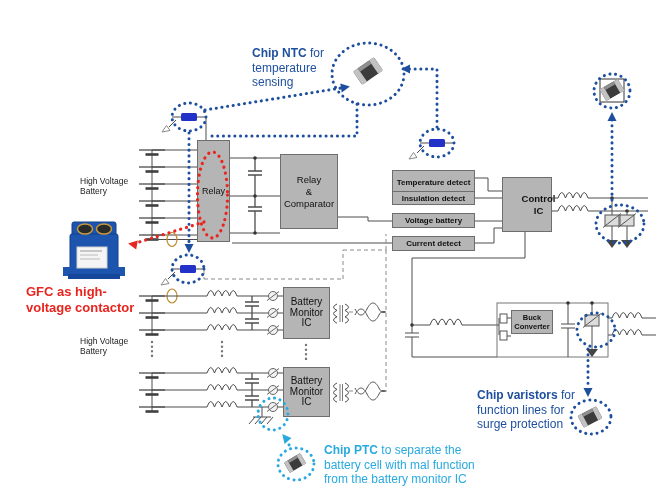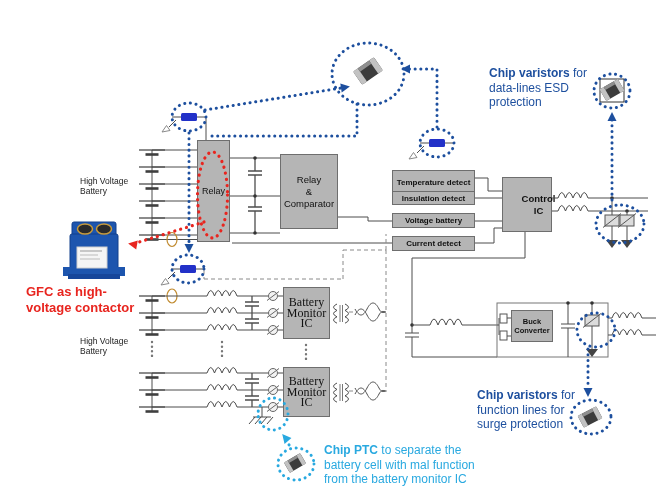--- a/index.html
+++ b/index.html
@@ -23,21 +23,21 @@
   .note b{font-weight:700;}
   .note.cyan{color:var(--annotation-cyan);}
   .note.red{color:var(--annotation-red);font-weight:700;font-size:13px;line-height:16px;}
   .small-label{font-size:8.5px;line-height:9.5px;color:#222;}
   .block{position:absolute;z-index:2;box-sizing:border-box;background:var(--block-fill);
          border:1px solid var(--block-border);display:flex;align-items:center;justify-content:center;
          text-align:center;color:#111;}
   .col{flex-direction:column;}
   .f75{font-size:7.5px;line-height:9px;font-weight:700;}
   .f8{font-size:8px;font-weight:700;}
-  .f85{font-size:12px;line-height:10.5px;font-family:Liberation Serif, serif;}
+  .f85{font-size:10px;line-height:10.5px;}
   .f9{font-size:9px;}
   .f95{font-size:9.5px;line-height:12px;}
   .bold{font-weight:700;padding-left:23px;}
   
   .wire{stroke:var(--wire);fill:none;stroke-width:1;}
   .cell{stroke:#3f3f3f;fill:none;}
   .capline{stroke:var(--wire);stroke-width:1.3;fill:none;}
   .dashg{stroke:#8a8a8a;stroke-width:1;stroke-dasharray:4 3;fill:none;}
   .dotsg{stroke:#777;stroke-width:2.4;stroke-dasharray:0.1 4.5;stroke-linecap:round;fill:none;}
   .dotb{stroke:var(--annotation-blue);stroke-width:3;stroke-dasharray:0.1 5.6;stroke-linecap:round;fill:none;}
@@ -82,21 +82,21 @@
   <div class="block col f85" style="left:283px;top:287px;width:47px;height:52px;">
     <span>Battery</span>
     <span>Monitor</span>
     <span>IC</span>
   </div>
   <div class="block col f85" style="left:283px;top:367px;width:47px;height:50px;">
     <span>Battery</span>
     <span>Monitor</span>
     <span>IC</span>
   </div>
-  <div class="block col f75" style="left:511px;top:310px;width:42px;height:32px;">
+  <div class="block col f75" style="left:511px;top:310px;width:42px;height:24px;">
     <span>Buck</span>
     <span>Converter</span>
   </div>
 
   <svg class="overlay" width="660" height="502" viewBox="0 0 660 502">
     <defs>
       <path id="coilH" d="M0,0 q3.75,-11 7.5,0 q3.75,-11 7.5,0 q3.75,-11 7.5,0 q3.75,-11 7.5,0"></path>
       <path id="coilH2" d="M0,0 q4,-12 8,0 q4,-12 8,0 q4,-12 8,0 q4,-12 8,0"></path>
       <g id="bcell">
         <line x1="-13" y1="0" x2="13" y2="0" stroke-width="1.2"></line>
@@ -331,24 +331,24 @@
       <path class="dotb" d="M588,349 V386"></path>
       <use href="#arr" class="fb" transform="translate(588,388) rotate(90)"></use>
       <path class="dotc" d="M286,440 L291,448"></path>
       <use href="#arr" class="fc" transform="translate(288,441) rotate(-130)"></use>
       <path class="dotr" d="M204,222 L136,243"></path>
       <use href="#arr" class="fr" transform="translate(137,245) rotate(190)"></use>
     </g>
   </svg>
 
 
-
-  <div class="txt note" style="left:489px;top:66px;width:124px;">
-    <b>Chip varistors</b><span> for data-lines ESD protection</span>
-  </div>
+  <div class="txt note" style="left:252px;top:46px;width:108px;">
+    <b>Chip NTC</b><span> for temperature sensing</span>
+  </div>
+
 
   <div class="txt small-label" style="left:80px;top:177px;width:58px;">High Voltage Battery</div>
 
   <div class="txt note red" style="left:26px;top:284px;width:118px;">GFC as high-voltage contactor</div>
 
   <div class="txt small-label" style="left:80px;top:337px;width:58px;">High Voltage Battery</div>
 
   <div class="txt note" style="left:477px;top:388px;width:118px;">
     <b>Chip varistors</b><span> for function lines for surge protection</span>
   </div>

